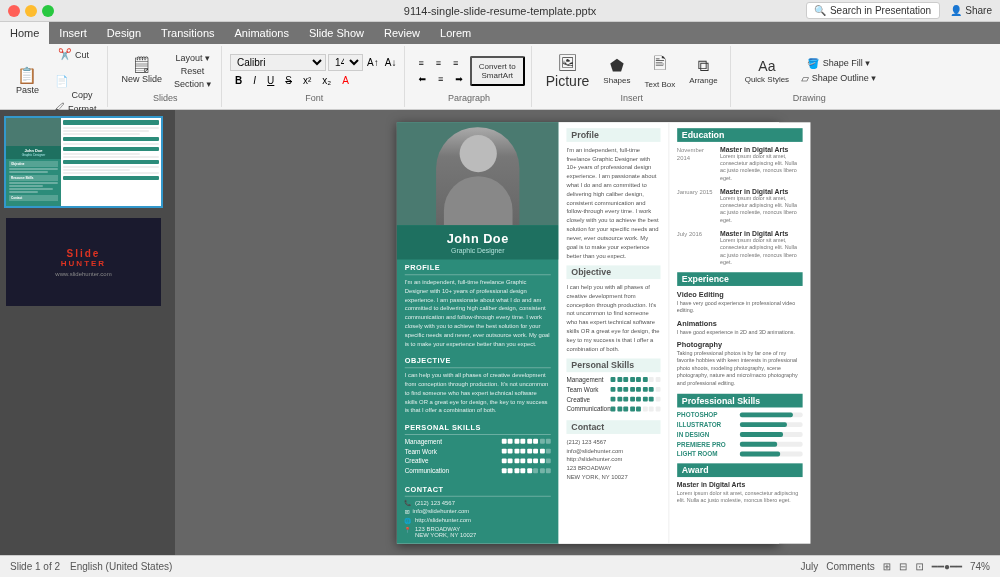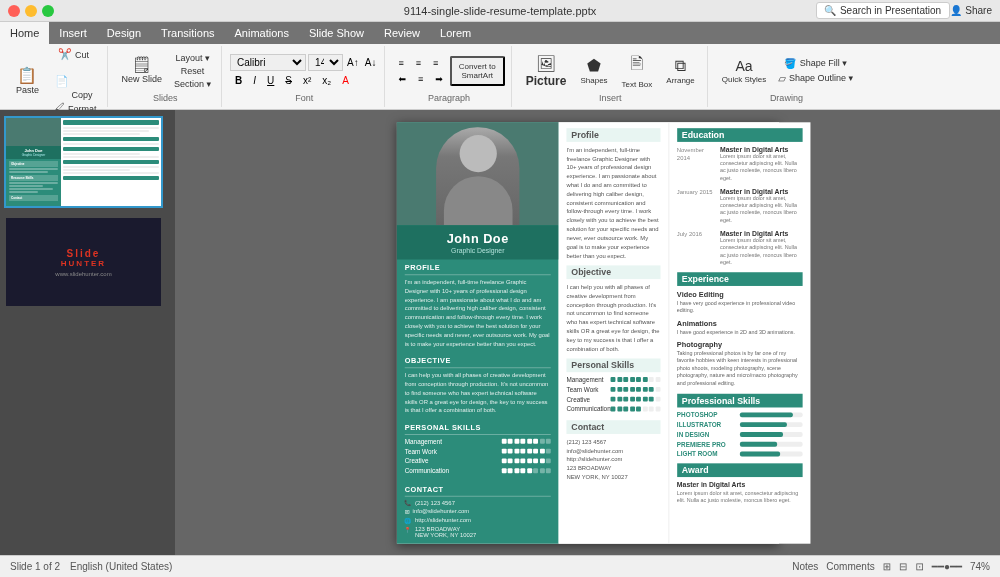--- a/index.html
+++ b/index.html
@@ -12,21 +12,21 @@
       position: relative;
     }
     .title-bar .window-controls {
       position: absolute; left: 8px; display: flex; gap: 5px; align-items: center;
     }
     .wc { width: 12px; height: 12px; border-radius: 50%; display: inline-block; }
     .wc.close { background: #ff5f57; }
     .wc.min { background: #febc2e; }
     .wc.max { background: #28c840; }
     .title-bar .right-controls {
-      position: absolute; right: 8px; display: flex; gap: 0; align-items: center; font-size: 10px;
+      position: absolute; right: 8px; display: flex; gap: 10px; align-items: center; font-size: 10px;
     }
 
     
     .ribbon-tabs {
       height: 22px; background: #737373; display: flex; align-items: flex-end;
     }
     .ribbon-tab {
       padding: 3px 10px; font-size: 11px; color: white; cursor: pointer; height: 100%;
       display: flex; align-items: center;
     }
@@ -50,21 +50,21 @@
       padding: 2px 4px; font-size: 9px; color: #333; cursor: pointer; border-radius: 2px;
       min-width: 30px; gap: 1px;
     }
     .ribbon-btn .icon { font-size: 16px; line-height: 1; }
     .ribbon-btn-large { flex-direction: column; padding: 4px 6px; }
     .ribbon-btn-small { flex-direction: row; padding: 1px 4px; font-size: 10px; gap: 3px; }
     .ribbon-btn-small .icon { font-size: 11px; }
 
     .font-controls { display: flex; flex-direction: column; gap: 2px; }
     .font-row { display: flex; gap: 2px; align-items: center; }
-    .font-select { font-size: 10px; padding: 1px 2px; width: 76px; border: 1px solid #ccc; }
+    .font-select { font-size: 10px; padding: 1px 2px; width: 96px; border: 1px solid #ccc; }
     .font-size { font-size: 10px; padding: 1px 2px; width: 35px; border: 1px solid #ccc; }
     .format-row { display: flex; gap: 1px; }
     .fmt-btn { font-size: 10px; padding: 1px 4px; border: 1px solid transparent; background: none; cursor: pointer; font-family: inherit; }
 
     
     .status-bar {
       height: 22px; background: #f0f0f0; border-top: 1px solid #ccc;
       display: flex; align-items: center; padding: 0 10px; font-size: 10px; color: #555;
       position: absolute; bottom: 0; left: 0; right: 0;
     }
@@ -283,21 +283,21 @@
         Convert to<br>SmartArt
       </button>
     </div>
     <div class="ribbon-group-label">Paragraph</div>
   </div>
 
   <div class="ribbon-group">
     <div class="ribbon-group-buttons">
       <div class="ribbon-btn ribbon-btn-large">
         <span style="font-size:16px;">🖼</span>
-        <span style="font-size:12px;font-weight:bold;">Picture</span>
+        <span style="font-size:14px;">Picture</span>
       </div>
       <div class="ribbon-btn ribbon-btn-large">
         <span style="font-size:16px;">⬟</span>
         <span style="font-size:8px;">Shapes</span>
       </div>
       <div class="ribbon-btn ribbon-btn-large">
         <span style="font-size:16px;">🖹</span>
         <span style="font-size:8px;">Text Box</span>
       </div>
       <div class="ribbon-btn ribbon-btn-large">
@@ -675,21 +675,21 @@
         </div>
       </div>
     </div>
   </div>
 </div>
 
 <div class="status-bar">
   <span>Slide 1 of 2</span>
   <span style="margin-left:10px;">English (United States)</span>
   <div class="right">
-    <span style="cursor:pointer;">Notes</span>
+    <span style="cursor:pointer;">July</span>
     <span style="cursor:pointer;">Comments</span>
     <span style="cursor:pointer;">⊞</span>
     <span style="cursor:pointer;">⊟</span>
     <span style="cursor:pointer;">⊡</span>
     <span style="cursor:pointer;">━━●━━</span>
     <span>74%</span>
   </div>
 </div>
 
 </body></html>

